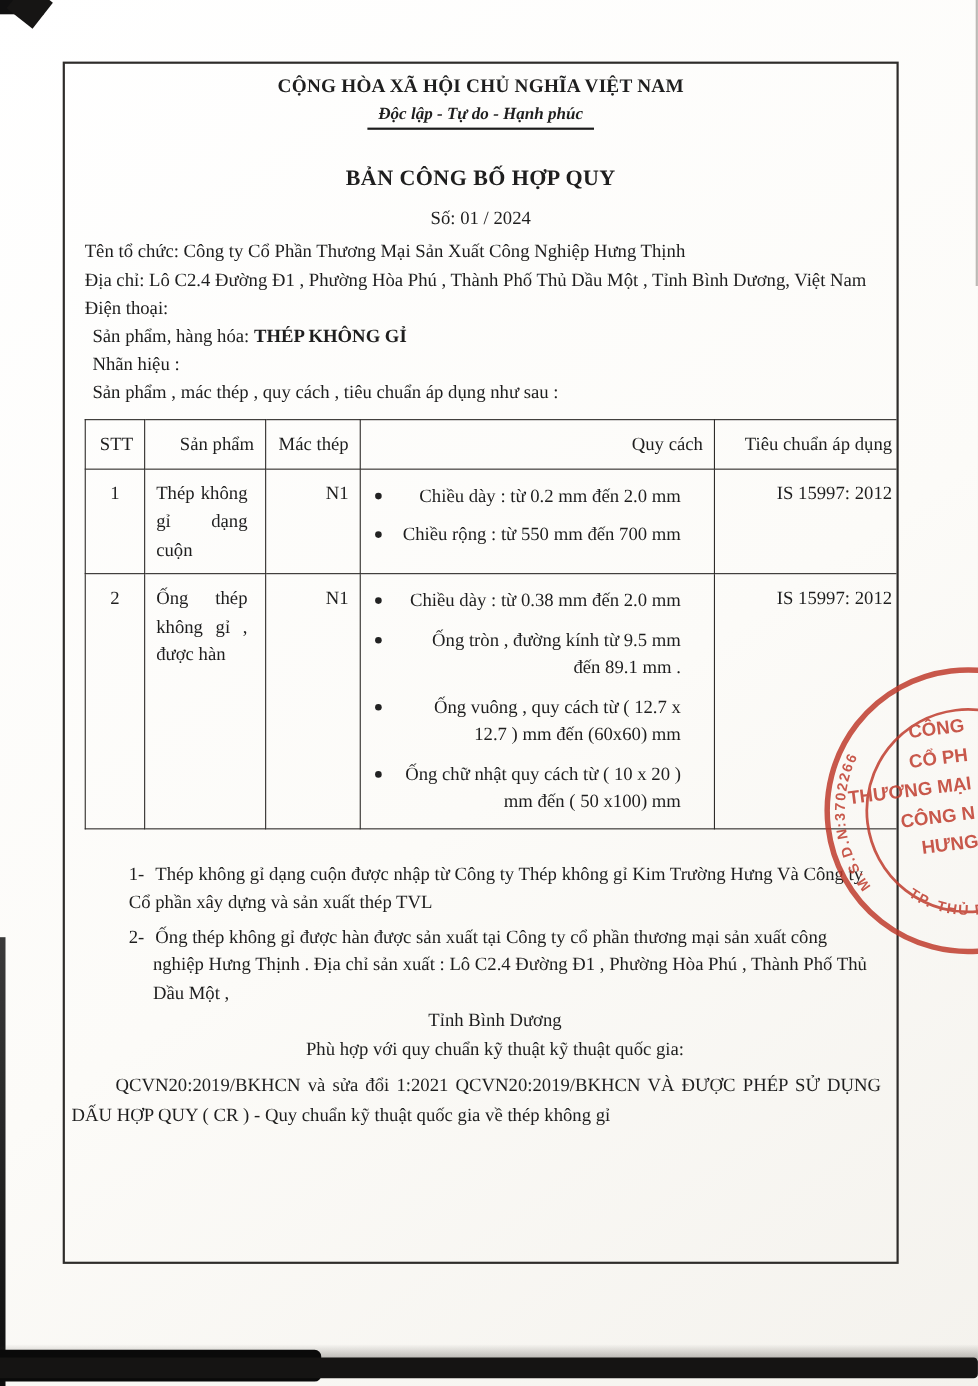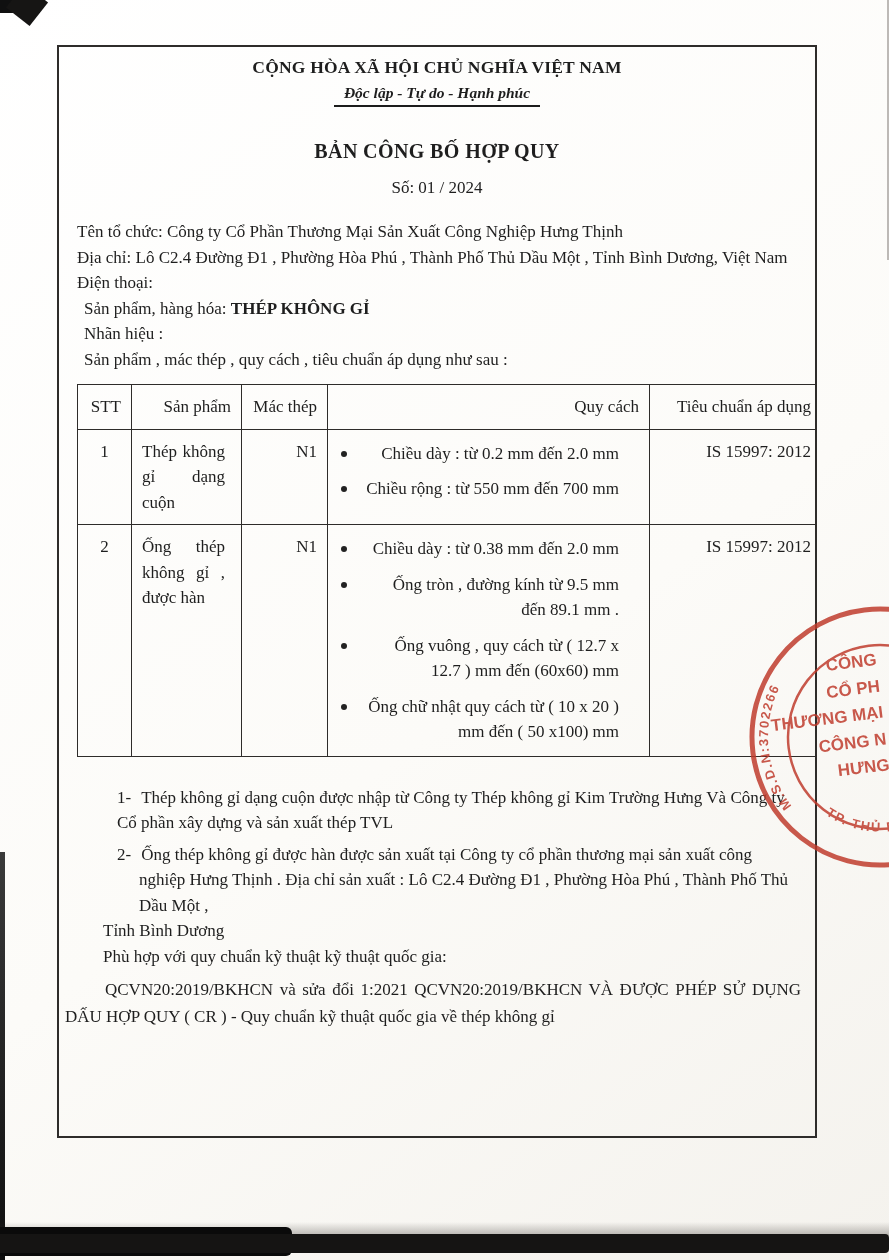--- a/index.html
+++ b/index.html
@@ -3,52 +3,52 @@
 <meta charset="utf-8">
 <style>
   * { margin:0; padding:0; box-sizing:border-box; }
   body{
     width:889px;height:1260px;position:relative;overflow:hidden;
     background:#e9e7e2;
     font-family:"Liberation Serif","DejaVu Serif",serif;color:#1e1e1e;
   }
   .page{position:absolute;inset:0;overflow:hidden;
     background:linear-gradient(145deg,#ffffff 0%,#fcfbf8 55%,#f4f2ed 100%);}
-  .doc-frame{position:absolute;left:57px;top:45px;width:760px;height:1093px;
+  .doc-frame{position:absolute;left:57px;top:56px;width:760px;height:1093px;
     border:2px solid #2e2c2a;padding:10px 18px 0 18px;overflow:hidden;}
 
   .nat-title{text-align:center;font-weight:bold;font-size:17.5px;line-height:20px;letter-spacing:.2px;}
   .motto{text-align:center;font-weight:bold;font-size:15.5px;margin-top:6px;line-height:19px;}
   .motto span{display:inline-block;border-bottom:2px solid #1c1c1c;padding:0 10px 3px;font-style:italic;}
   .doc-title{text-align:center;font-weight:bold;font-size:20px;line-height:25px;margin-top:32px;letter-spacing:.4px;}
   .doc-number{text-align:center;font-size:17px;margin-top:13px;line-height:22px;}
 
   .para{font-size:17px;line-height:25.5px;margin-top:0;}
-  .para.first{margin-top:20px;}
+  .para.first{margin-top:6px;}
   .para.inset{margin-left:7px;}
   .bold{font-weight:bold;}
 
   table.spec{width:100%;border-collapse:collapse;table-layout:fixed;margin-top:12px;font-size:17px;}
   .spec th,.spec td{border:1.6px solid #2e2c2a;vertical-align:top;text-align:right;
     font-weight:normal;padding:9px 10px;line-height:25.5px;}
   .spec th{white-space:nowrap;height:42px;}
   td.c-stt{text-align:center;}
   td.c-grade{padding-left:26px;}
   td.c-product{text-align:justify;padding-right:16px;}
   td.c-specs{padding-right:30px;}
   .bullet{display:flex;margin:2px 0 10px;}
   .bullet:last-child{margin-bottom:2px;}
   .dot{flex:0 0 6px;width:6px;height:6px;border-radius:50%;background:#222;margin:10px 17px 0 3px;}
   .bullet .spec-text{flex:1;}
 
   .notes{margin-top:28px;margin-left:40px;margin-right:2px;font-size:17px;line-height:25.5px;}
   .note{margin-top:6px;}
   .note.hang{padding-left:22px;text-indent:-22px;}
   .note .marker{margin-right:10px;}
-  .closing-ind{margin-left:26px;}
+  .closing-ind{margin-left:26px;text-align:center;}
   .regulation{margin-top:8px;margin-left:-12px;margin-right:-4px;
     font-size:17px;line-height:26.5px;text-align:justify;text-indent:40px;}
 
   
   .art{position:absolute;}
   .corner-a{left:0;top:0;width:40px;height:13px;background:#101010;}
   .corner-b{left:12px;top:-10px;width:30px;height:30px;background:#161514;transform:rotate(38deg);}
   .edge-left{left:0;top:852px;width:5px;height:408px;background:linear-gradient(180deg,#3a3a3a,#0e0e0e);}
   .edge-right{right:0;top:0;width:2px;height:260px;background:rgba(110,105,100,.45);}
   .bottom-shadow{left:0;top:1222px;width:889px;height:14px;background:linear-gradient(rgba(0,0,0,0),rgba(60,55,50,.35));}

